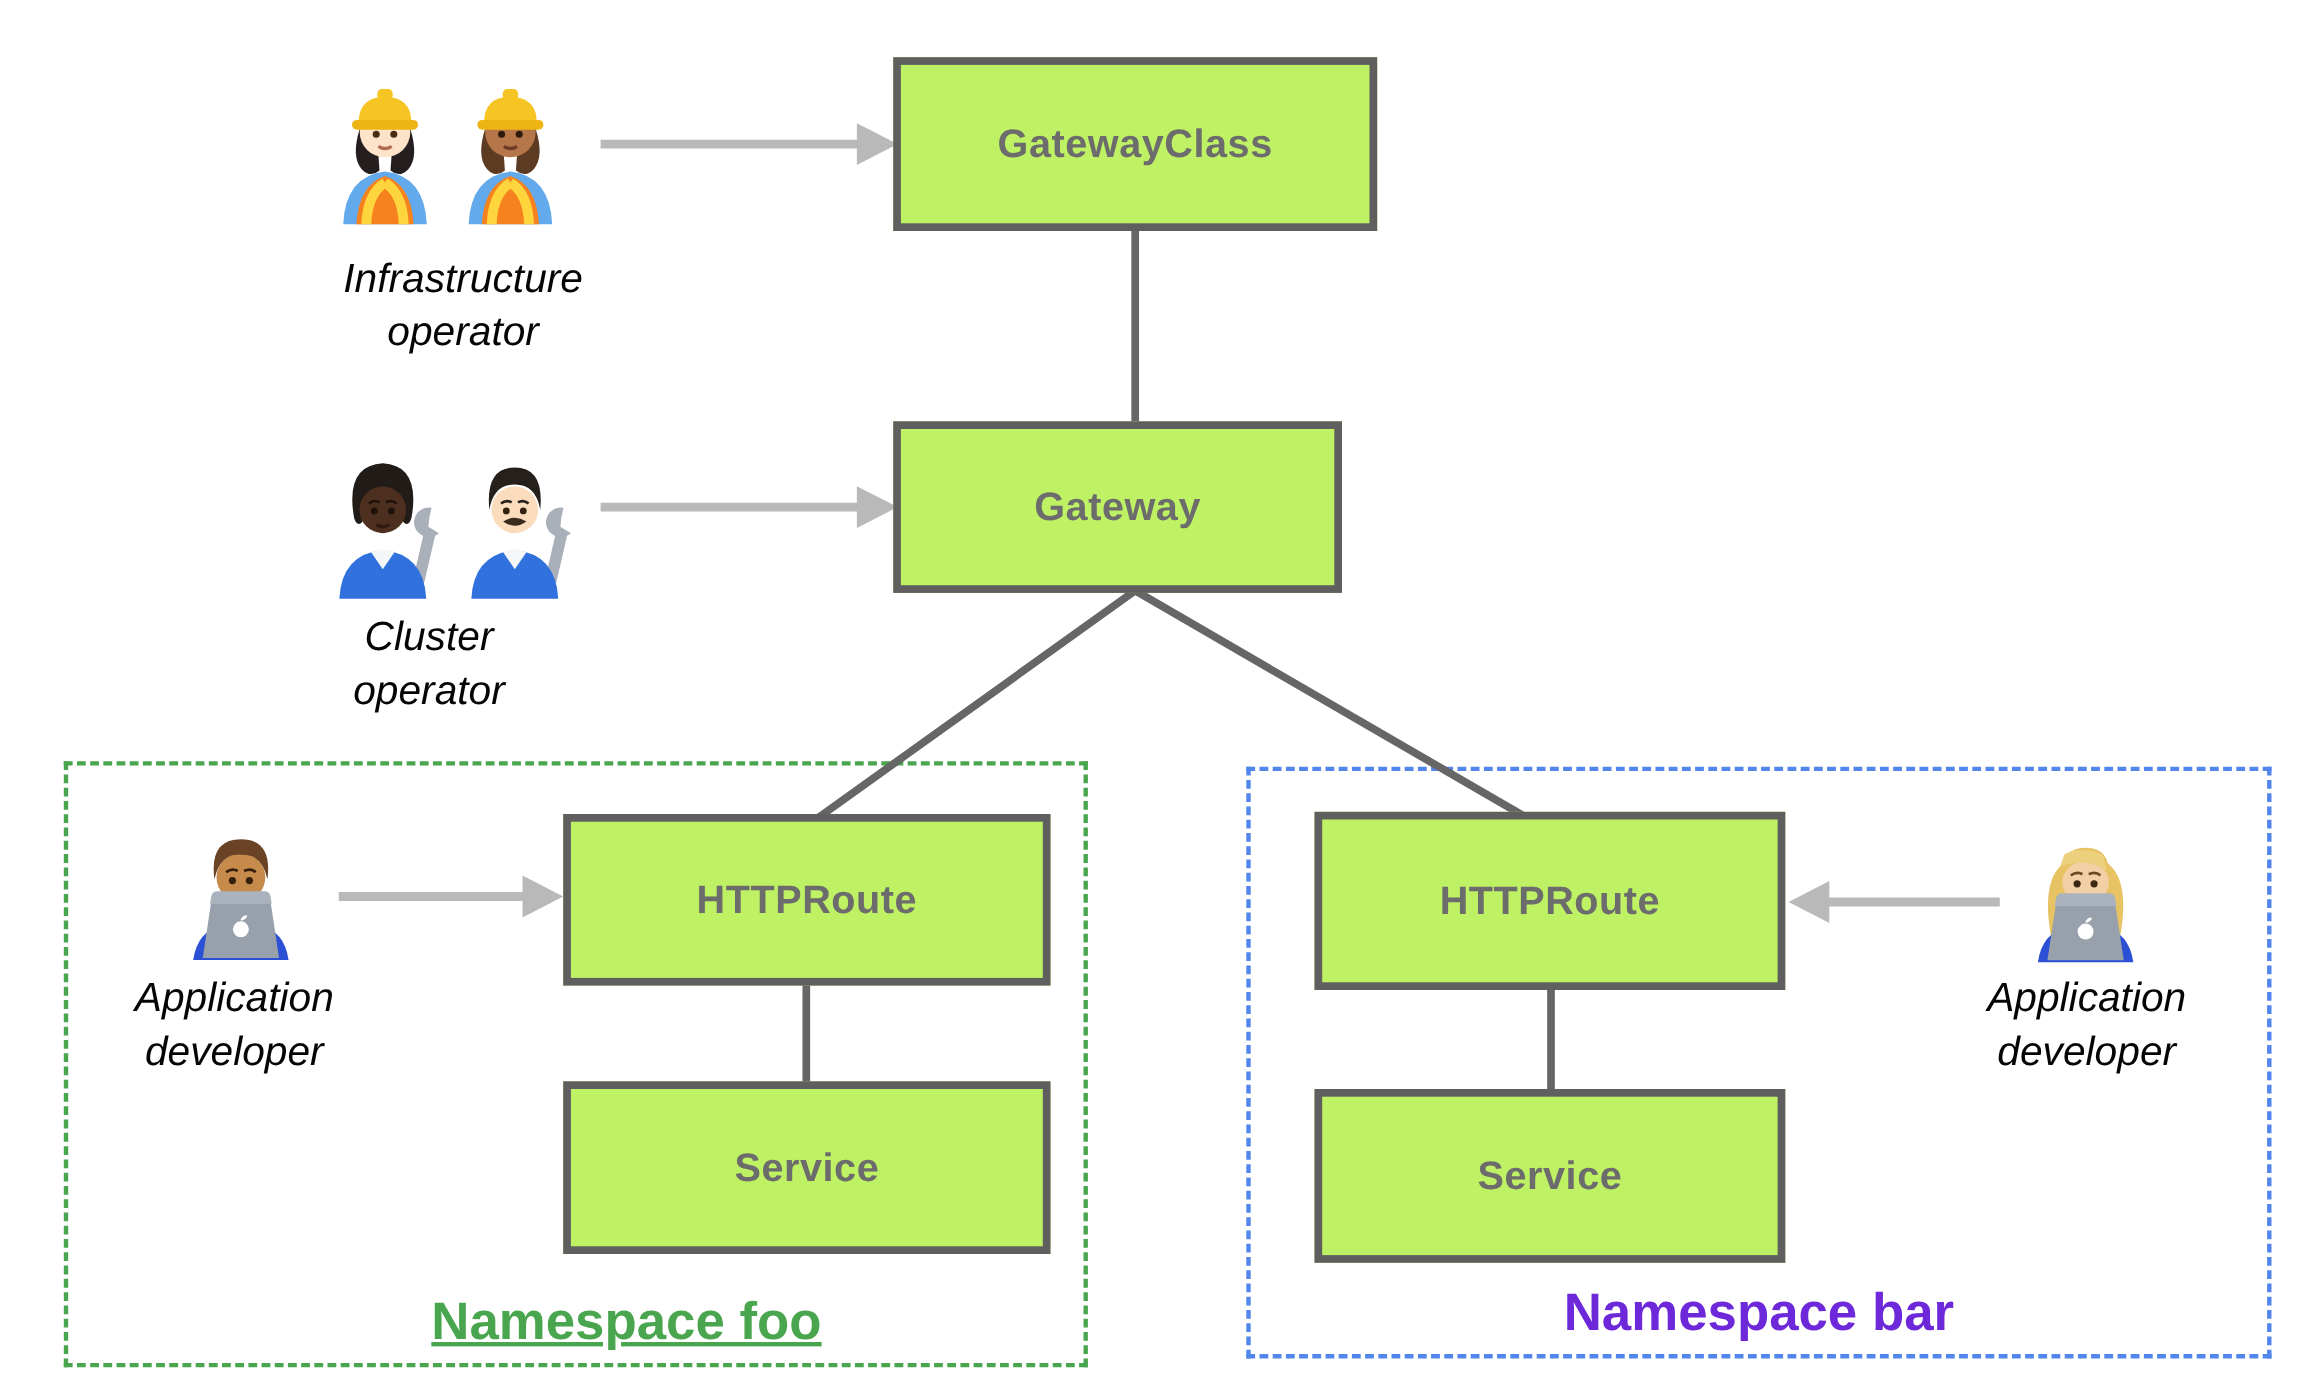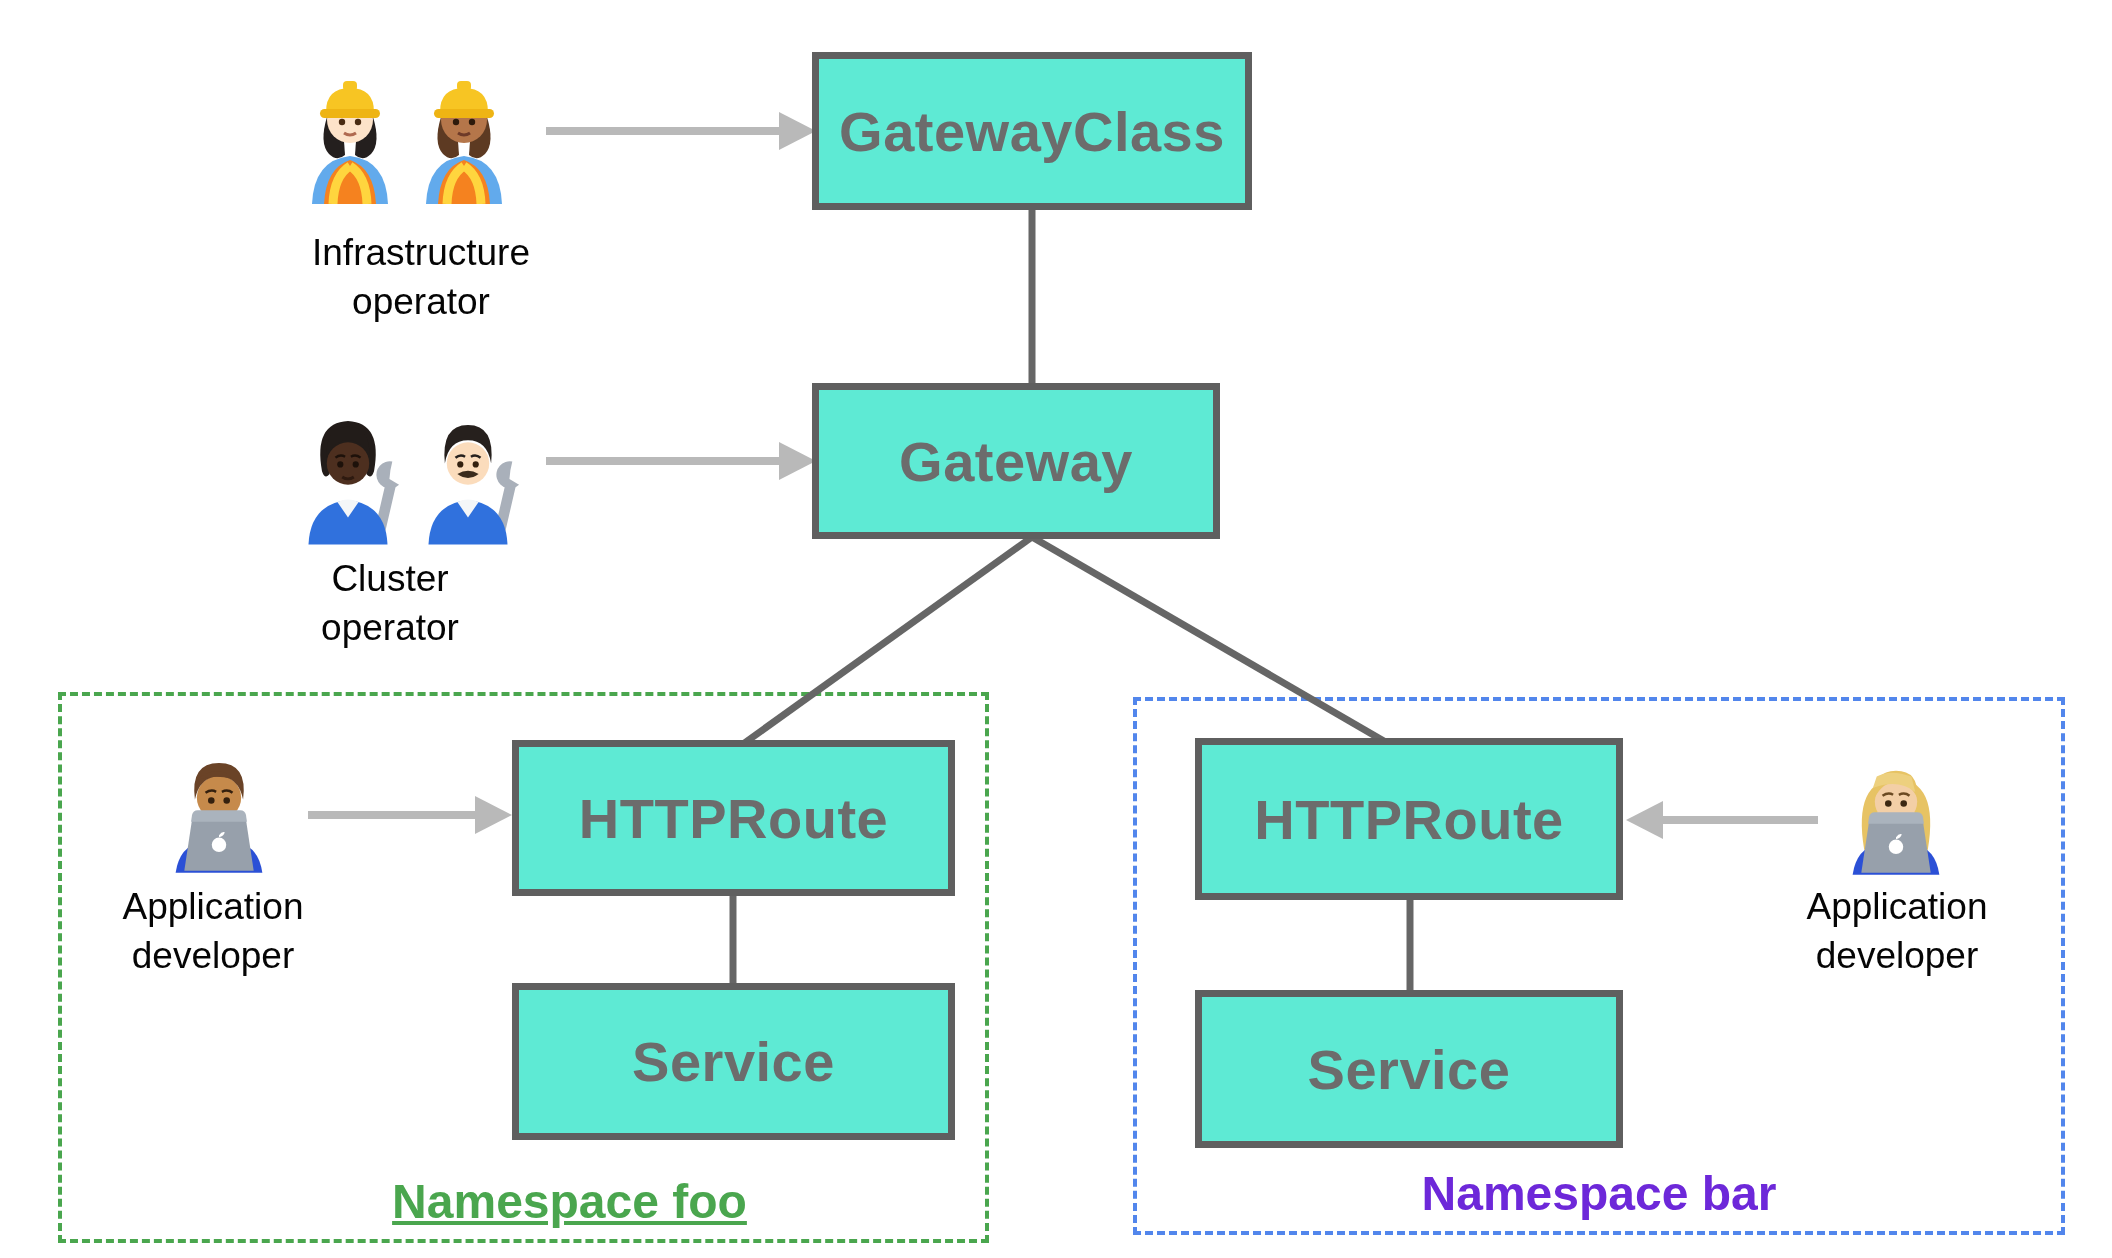--- a/index.html
+++ b/index.html
@@ -3,37 +3,37 @@
 <meta charset="utf-8">
 <style>
   html,body { margin:0; padding:0; background:#ffffff; }
   .canvas {
     position:relative; width:2112px; height:1258px; background:#ffffff;
     font-family:"Liberation Sans", sans-serif; overflow:hidden;
   }
   svg.wires { position:absolute; left:0; top:0; z-index:1; }
   .node {
     position:absolute; box-sizing:border-box; z-index:2;
-    border:7px solid #5f5f5f; background:#5eead4;
+    border:7px solid #5f5f5f; background:#bef264;
     display:flex; align-items:center; justify-content:center;
-    font-size:56px; font-weight:bold; color:#6c6c6c; letter-spacing:.5px;
+    font-size:36px; font-weight:bold; color:#6c6c6c; letter-spacing:.5px;
   }
   .ns { position:absolute; box-sizing:border-box; border:4px dashed; z-index:0; }
   .ns-foo { border-color:#4aa64e; }
   .ns-bar { border-color:#5286ec; }
   .ns-label {
     position:absolute; bottom:10px; left:0; right:0; text-align:center;
     font-size:48px; font-weight:bold; z-index:2;
   }
   .ns-foo .ns-label { color:#4aa64e; transform:translateX(46px);text-decoration:underline; }
   .ns-bar .ns-label { color:#6d28d9; }
   .persona-icons { position:absolute; display:flex; gap:14px; z-index:2; }
   .persona-label {
     position:absolute; width:400px; text-align:center; z-index:2;
-    font-size:37px; line-height:49px; color:#050505;
+    font-size:37px; line-height:49px; color:#050505;font-style:italic;
   }
   .picon { display:block; }
 </style>
 </head>
 <body>
 
 <div class="canvas">
 
   <div class="ns ns-foo" style="left:58px; top:692px; width:931px; height:551px;">
     <div class="ns-label">Namespace foo</div>

